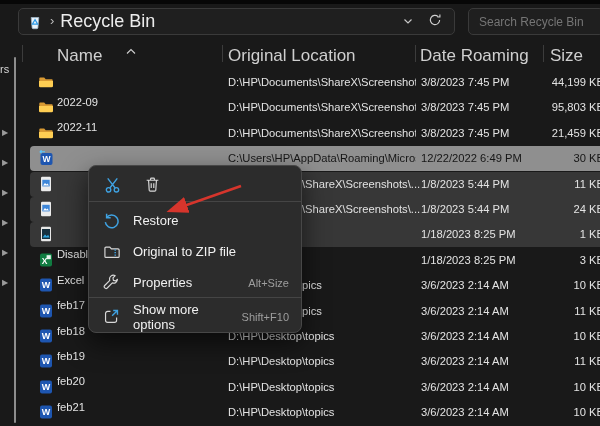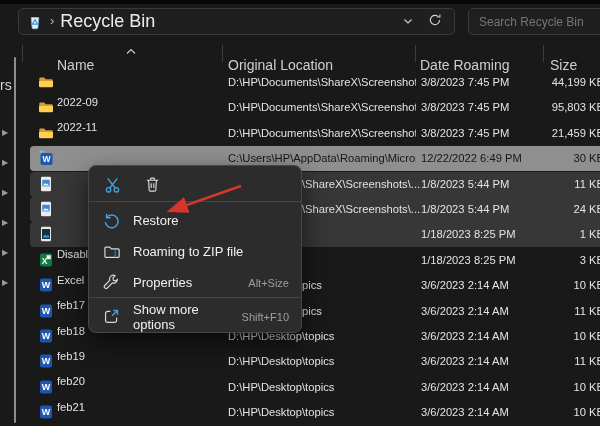--- a/index.html
+++ b/index.html
@@ -15,24 +15,24 @@
   .addr-label{font-size:18px;color:#ececec;}
   .addr-right{margin-left:auto;display:flex;align-items:center;gap:14px;margin-right:12px;}
   .searchbox{position:absolute;left:468px;top:8px;width:136px;height:27px;background:#1f1f1f;
              border:1px solid #3a3a3a;border-radius:5px;box-sizing:border-box;display:flex;align-items:center;}
   .searchbox input{background:transparent;border:none;outline:none;color:#919191;font-size:12px;
                    font-family:"Liberation Sans",sans-serif;padding:0 0 0 10px;width:100%;}
 
   
   .pane-divider{position:absolute;left:14px;top:57px;width:2px;height:366px;background:#8d8d8d;border-radius:2px;}
   .nav-chev{position:absolute;left:2px;width:10px;height:10px;color:#9b9b9b;font-size:8px;line-height:10px;}
-  .pane-frag{position:absolute;left:0;top:77px;font-size:14px;color:#d6d6d6;}
-
-  
-  .hdr-label{position:absolute;top:57px;font-size:14px;color:#cfcfcf;white-space:nowrap;}
+  .pane-frag{position:absolute;left:0;top:63px;font-size:11px;color:#d6d6d6;}
+
+  
+  .hdr-label{position:absolute;top:46px;font-size:17px;color:#cfcfcf;white-space:nowrap;}
   .hdr-sep{position:absolute;top:45px;width:1px;height:17px;background:#3c3c3c;}
   .sort-chev{position:absolute;left:126px;top:41px;}
 
   
   .row{position:absolute;left:30px;width:576px;height:25px;border-radius:4px;font-size:11.2px;}
   .row.selected-focused{background:#8f8f8f;color:#161616;}
   .row.selected{background:#373737;}
   .cell{position:absolute;top:0;line-height:25px;white-space:nowrap;}
   .c-icon{left:8px;top:4px;width:16px;height:16px;line-height:16px;}
   .c-name{left:27px;max-width:170px;overflow:hidden;text-overflow:ellipsis;margin-top:20px;}
@@ -288,21 +288,21 @@
       <span class="mi-short"></span>
     </div>
 
     <div class="menu-item">
       <span class="mi-icon">
         <svg width="17" height="17" viewBox="0 0 16 16">
           <path d="M1.8 12.6 V4.9 a1 1 0 0 1 1-1 h3.6 l1.5 1.6 h6.3 a1 1 0 0 1 1 1 v6.1 a1 1 0 0 1 -1 1 H2.8 a1 1 0 0 1 -1-1 z" fill="none" stroke="#d8d8d8" stroke-width="1.1"></path>
           <path d="M11.5 6 v1.2 M11.5 8.4 v1.2 M11.5 10.8 v1.2" fill="none" stroke="#3fa2e2" stroke-width="1.4"></path>
         </svg>
       </span>
-      <span class="mi-label">Roaming to ZIP file</span>
+      <span class="mi-label">Original to ZIP file</span>
       <span class="mi-short"></span>
     </div>
 
     <div class="menu-item">
       <span class="mi-icon">
         <svg width="17" height="17" viewBox="0 0 16 16">
           <path d="M13.6 5 a3.6 3.6 0 0 1 -4.8 3.4 L4 13.2 a1.7 1.7 0 0 1 -2.4 -2.4 L6.4 6 A3.6 3.6 0 0 1 11.5 1.6 L9.4 3.7 l.4 2.3 2.3.4 1.3-1.3 z" fill="none" stroke="#d8d8d8" stroke-width="1.1" stroke-linejoin="round"></path>
         </svg>
       </span>
       <span class="mi-label">Properties</span>

